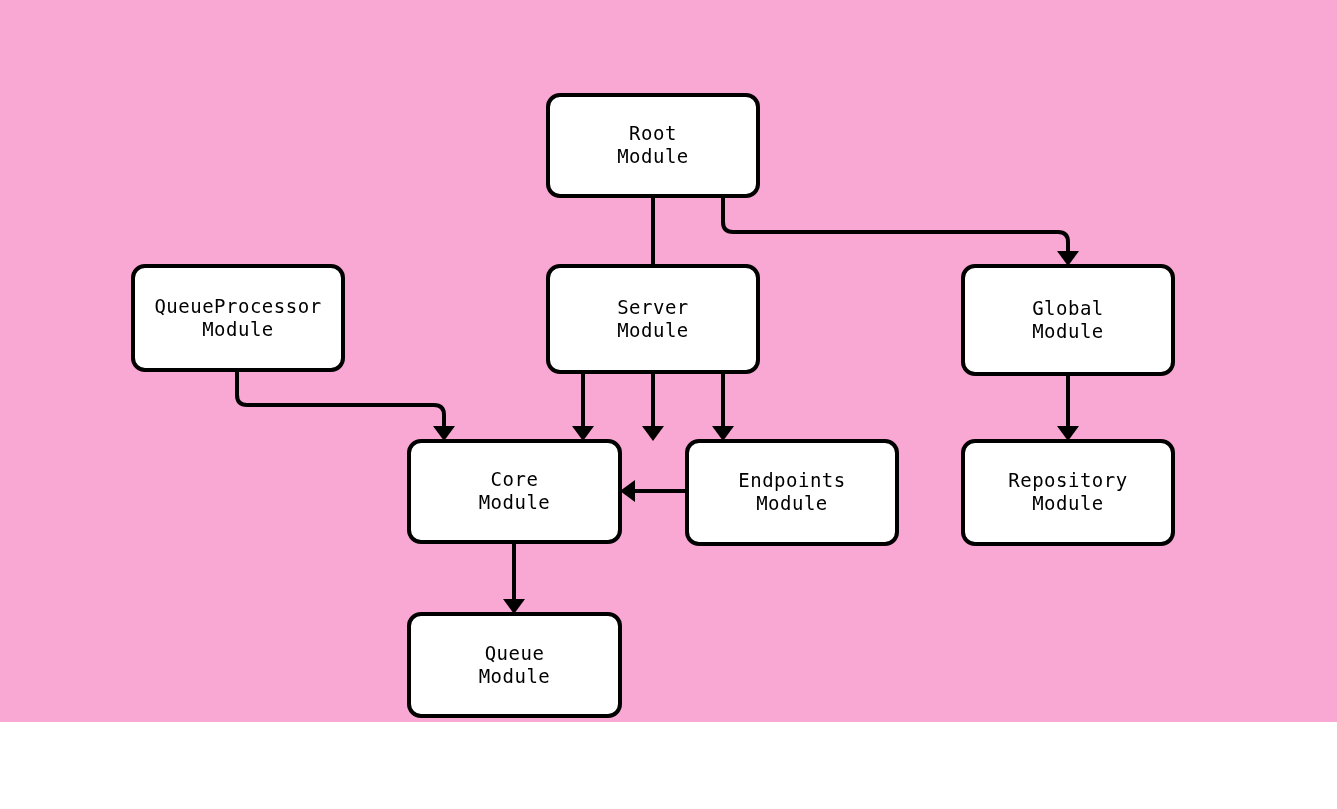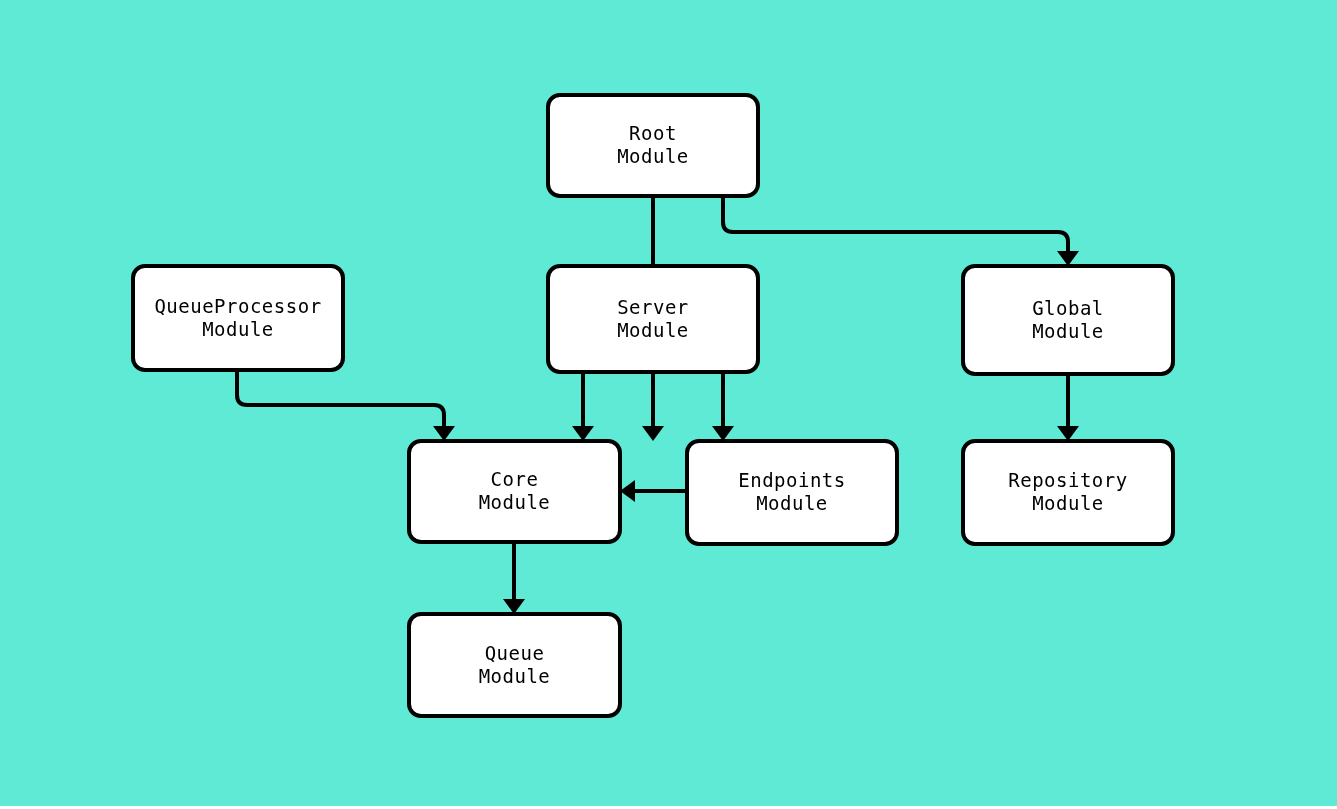--- a/index.html
+++ b/index.html
@@ -10,22 +10,22 @@
   }
   body {
     width: 1337px;
     height: 809px;
     font-family: "DejaVu Sans Mono", "Liberation Mono", monospace;
     overflow: hidden;
   }
   #diagram-root {
     position: relative;
     width: 1337px;
-    height: 806px;
-    background: #5eead4;
+    height: 722px;
+    background: #f9a8d4;
     text-decoration: underline;
   }
   svg#diagram-canvas {
     display: block;
     width: 1337px;
     height: 809px;
   }
   .node-box {
     fill: #ffffff;
     stroke: #000000;

